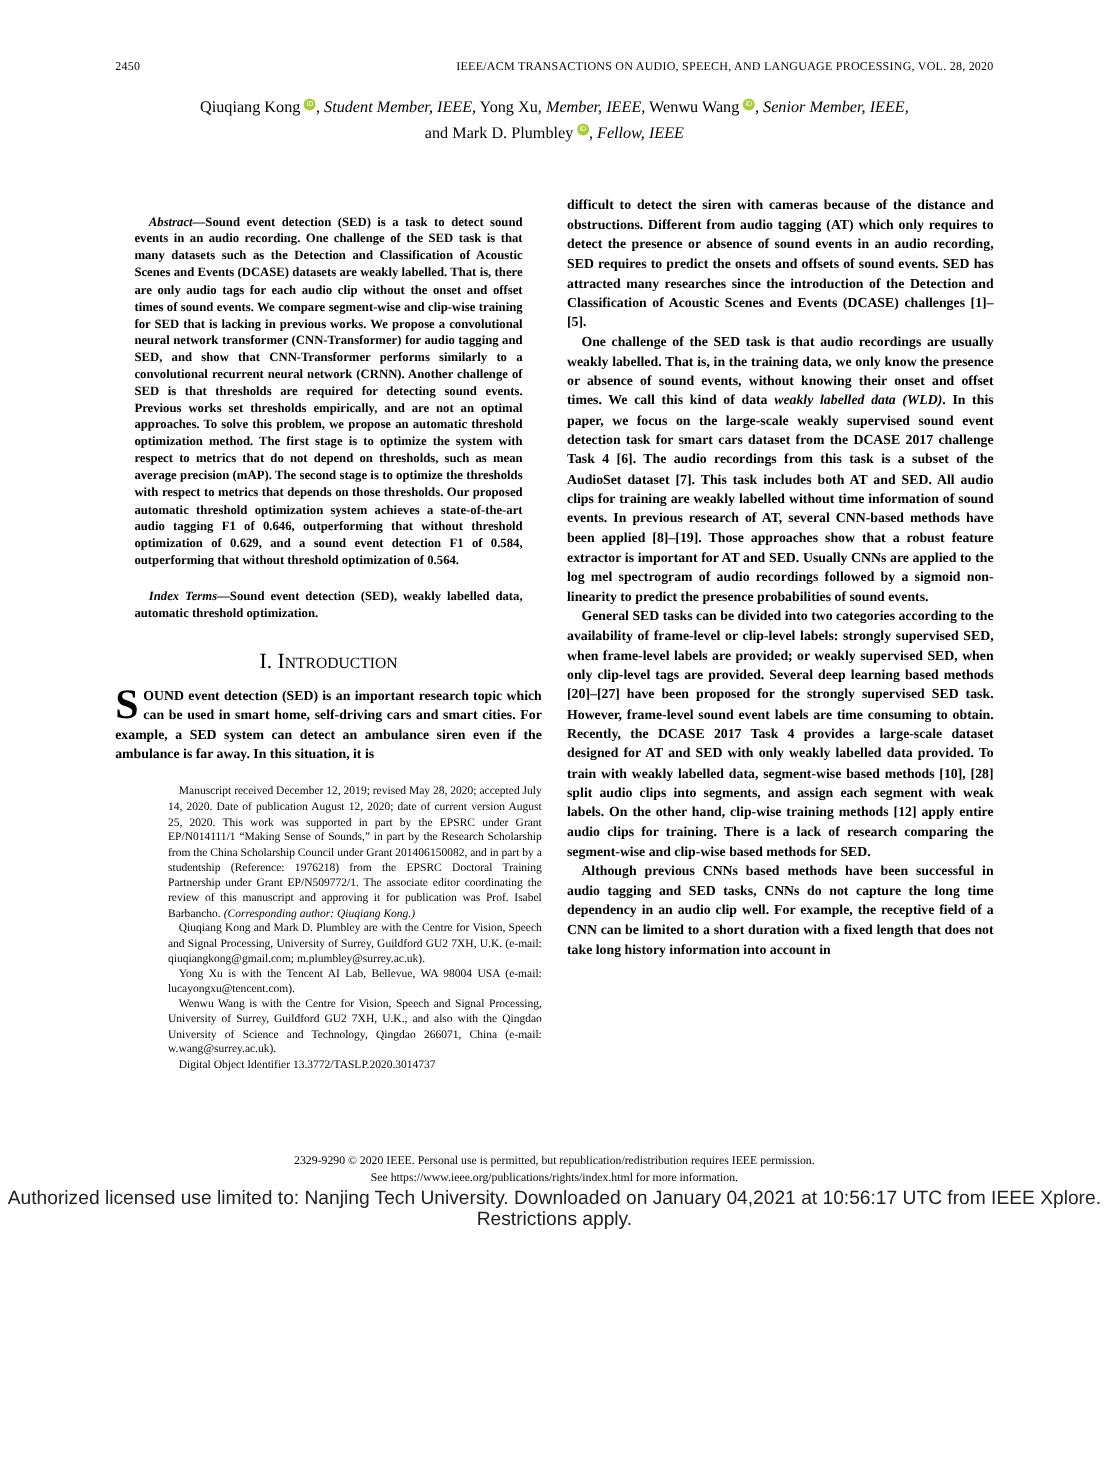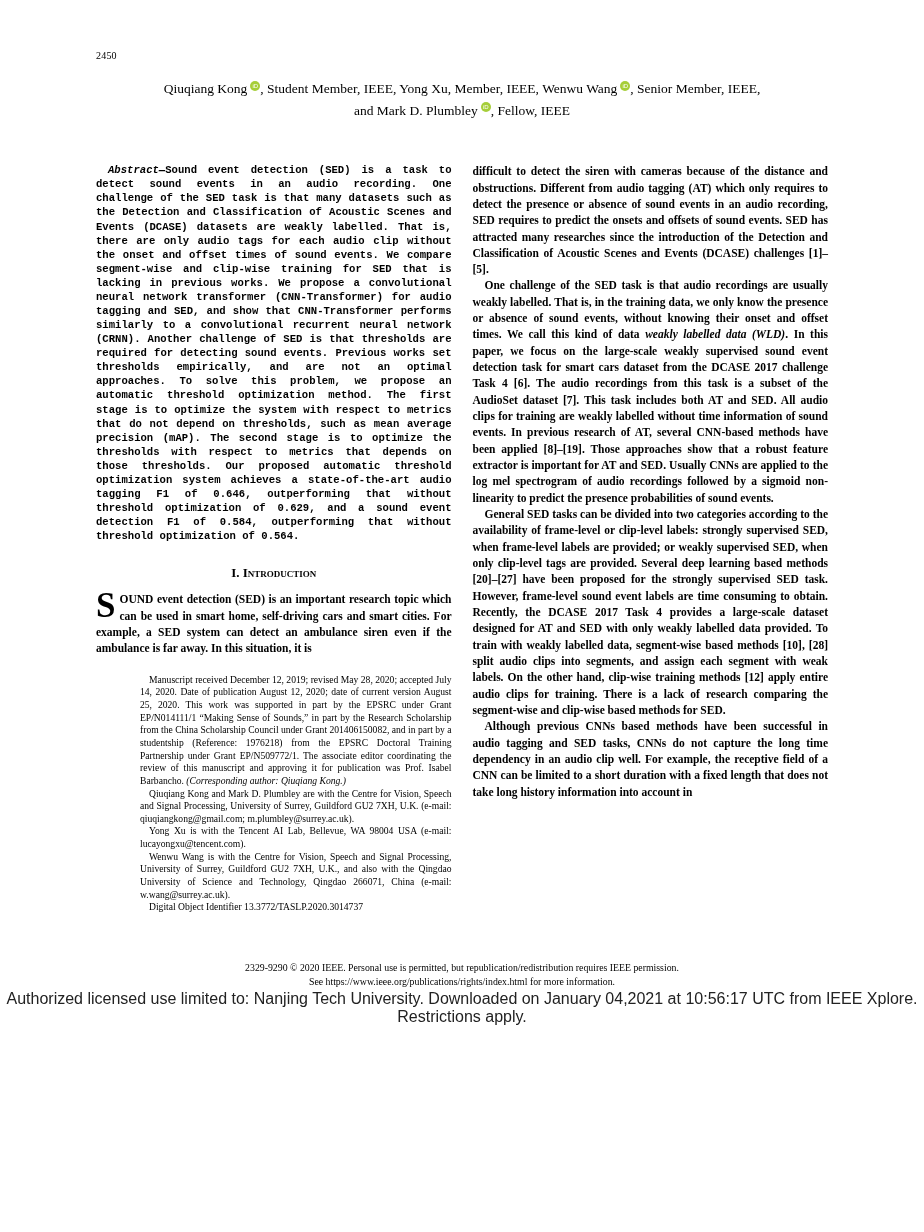--- a/index.html
+++ b/index.html
@@ -21,21 +21,21 @@
     font-size: 30px; font-weight: normal;
     line-height: 1.42;
     margin: 34px 4px 0 4px;
   }
   .authors {
     text-align: center;
     font-size: 13.5px;
     margin-top: 17px;
     line-height: 1.6;
   }
-  .authors .role { }
+  .authors .role { font-style: italic; }
   .orcid {
     display: inline-block;
     width: 10px; height: 10px;
     border-radius: 50%;
     background: #a6ce39;
     color: #fff;
     font-size: 6px; line-height: 10px;
     text-align: center;
     vertical-align: super;
     margin-left: 3px;
@@ -44,31 +44,30 @@
   .columns {
     display: flex; gap: 21px;
     margin-top: 42px;
     text-align: justify;
   }
   .col { flex: 1; min-width: 0; }
   .abstract, .index-terms {
     font-weight: bold;
     font-size: 10.6px;
     line-height: 1.33;
-    margin: 0;
-    font-family: Liberation Mono, monospace;
+    margin: 16px;
   }
   .abstract { text-indent: 12px; }
   .index-terms { text-indent: 12px; margin-top: 13px; }
   .lead-label { font-style: italic; }
   .section-heading {
     text-align: center;
-    font-weight: bold;
+    font-weight: normal;
     font-variant: small-caps;
-    font-size: 13px;
+    font-size: 18px;
     margin: 22px 0 10px 0;
   }
   .body-text { font-size: 11.5px; line-height: 1.42; font-weight: bold; }
   .body-text p { margin: 0; text-indent: 12px; }
   .body-text p.no-indent { text-indent: 0; }
   .dropcap {
     float: left;
     font-size: 35px;
     line-height: 29px;
     padding-right: 4px;
@@ -96,37 +95,39 @@
     color: #222;
   }
 </style>
 </head>
 <body>
 
 <div class="page">
 
   <div class="running-header">
     <span>2450</span>
+    <span>IEEE/ACM TRANSACTIONS ON AUDIO, SPEECH, AND LANGUAGE PROCESSING, VOL. 28, 2020</span>
   </div>
 
 
   <div class="authors">
     <div>
       <span>Qiuqiang Kong</span><span class="orcid">iD</span><span class="role">, Student Member, IEEE,</span><span> Yong Xu</span><span class="role">, Member, IEEE,</span><span> Wenwu Wang</span><span class="orcid">iD</span><span class="role">, Senior Member, IEEE,</span>
     </div>
     <div>
       <span>and Mark D. Plumbley</span><span class="orcid">iD</span><span class="role">, Fellow, IEEE</span>
     </div>
   </div>
 
   <div class="columns">
 
     <div class="col">
       <p class="abstract"><span class="lead-label">Abstract—</span><span>Sound event detection (SED) is a task to detect sound events in an audio recording. One challenge of the SED task is that many datasets such as the Detection and Classification of Acoustic Scenes and Events (DCASE) datasets are weakly labelled. That is, there are only audio tags for each audio clip without the onset and offset times of sound events. We compare segment-wise and clip-wise training for SED that is lacking in previous works. We propose a convolutional neural network transformer (CNN-Transformer) for audio tagging and SED, and show that CNN-Transformer performs similarly to a convolutional recurrent neural network (CRNN). Another challenge of SED is that thresholds are required for detecting sound events. Previous works set thresholds empirically, and are not an optimal approaches. To solve this problem, we propose an automatic threshold optimization method. The first stage is to optimize the system with respect to metrics that do not depend on thresholds, such as mean average precision (mAP). The second stage is to optimize the thresholds with respect to metrics that depends on those thresholds. Our proposed automatic threshold optimization system achieves a state-of-the-art audio tagging F1 of 0.646, outperforming that without threshold optimization of 0.629, and a sound event detection F1 of 0.584, outperforming that without threshold optimization of 0.564.</span></p>
 
+      <p class="index-terms"><span class="lead-label">Index Terms—</span><span>Sound event detection (SED), weakly labelled data, automatic threshold optimization.</span></p>
 
       <h2 class="section-heading">I. Introduction</h2>
 
       <div class="body-text">
         <p class="intro-para"><span class="dropcap">S</span><span>OUND event detection (SED) is an important research topic which can be used in smart home, self-driving cars and smart cities. For example, a SED system can detect an ambulance siren even if the ambulance is far away. In this situation, it is</span></p>
       </div>
 
       <div class="footnotes">
         <p><span>Manuscript received December 12, 2019; revised May 28, 2020; accepted July 14, 2020. Date of publication August 12, 2020; date of current version August 25, 2020. This work was supported in part by the EPSRC under Grant EP/N014111/1 “Making Sense of Sounds,” in part by the Research Scholarship from the China Scholarship Council under Grant 201406150082, and in part by a studentship (Reference: 1976218) from the EPSRC Doctoral Training Partnership under Grant EP/N509772/1. The associate editor coordinating the review of this manuscript and approving it for publication was Prof. Isabel Barbancho. </span><span class="em">(Corresponding author: Qiuqiang Kong.)</span></p>
         <p>Qiuqiang Kong and Mark D. Plumbley are with the Centre for Vision, Speech and Signal Processing, University of Surrey, Guildford GU2 7XH, U.K. (e-mail: qiuqiangkong@gmail.com; m.plumbley@surrey.ac.uk).</p>

